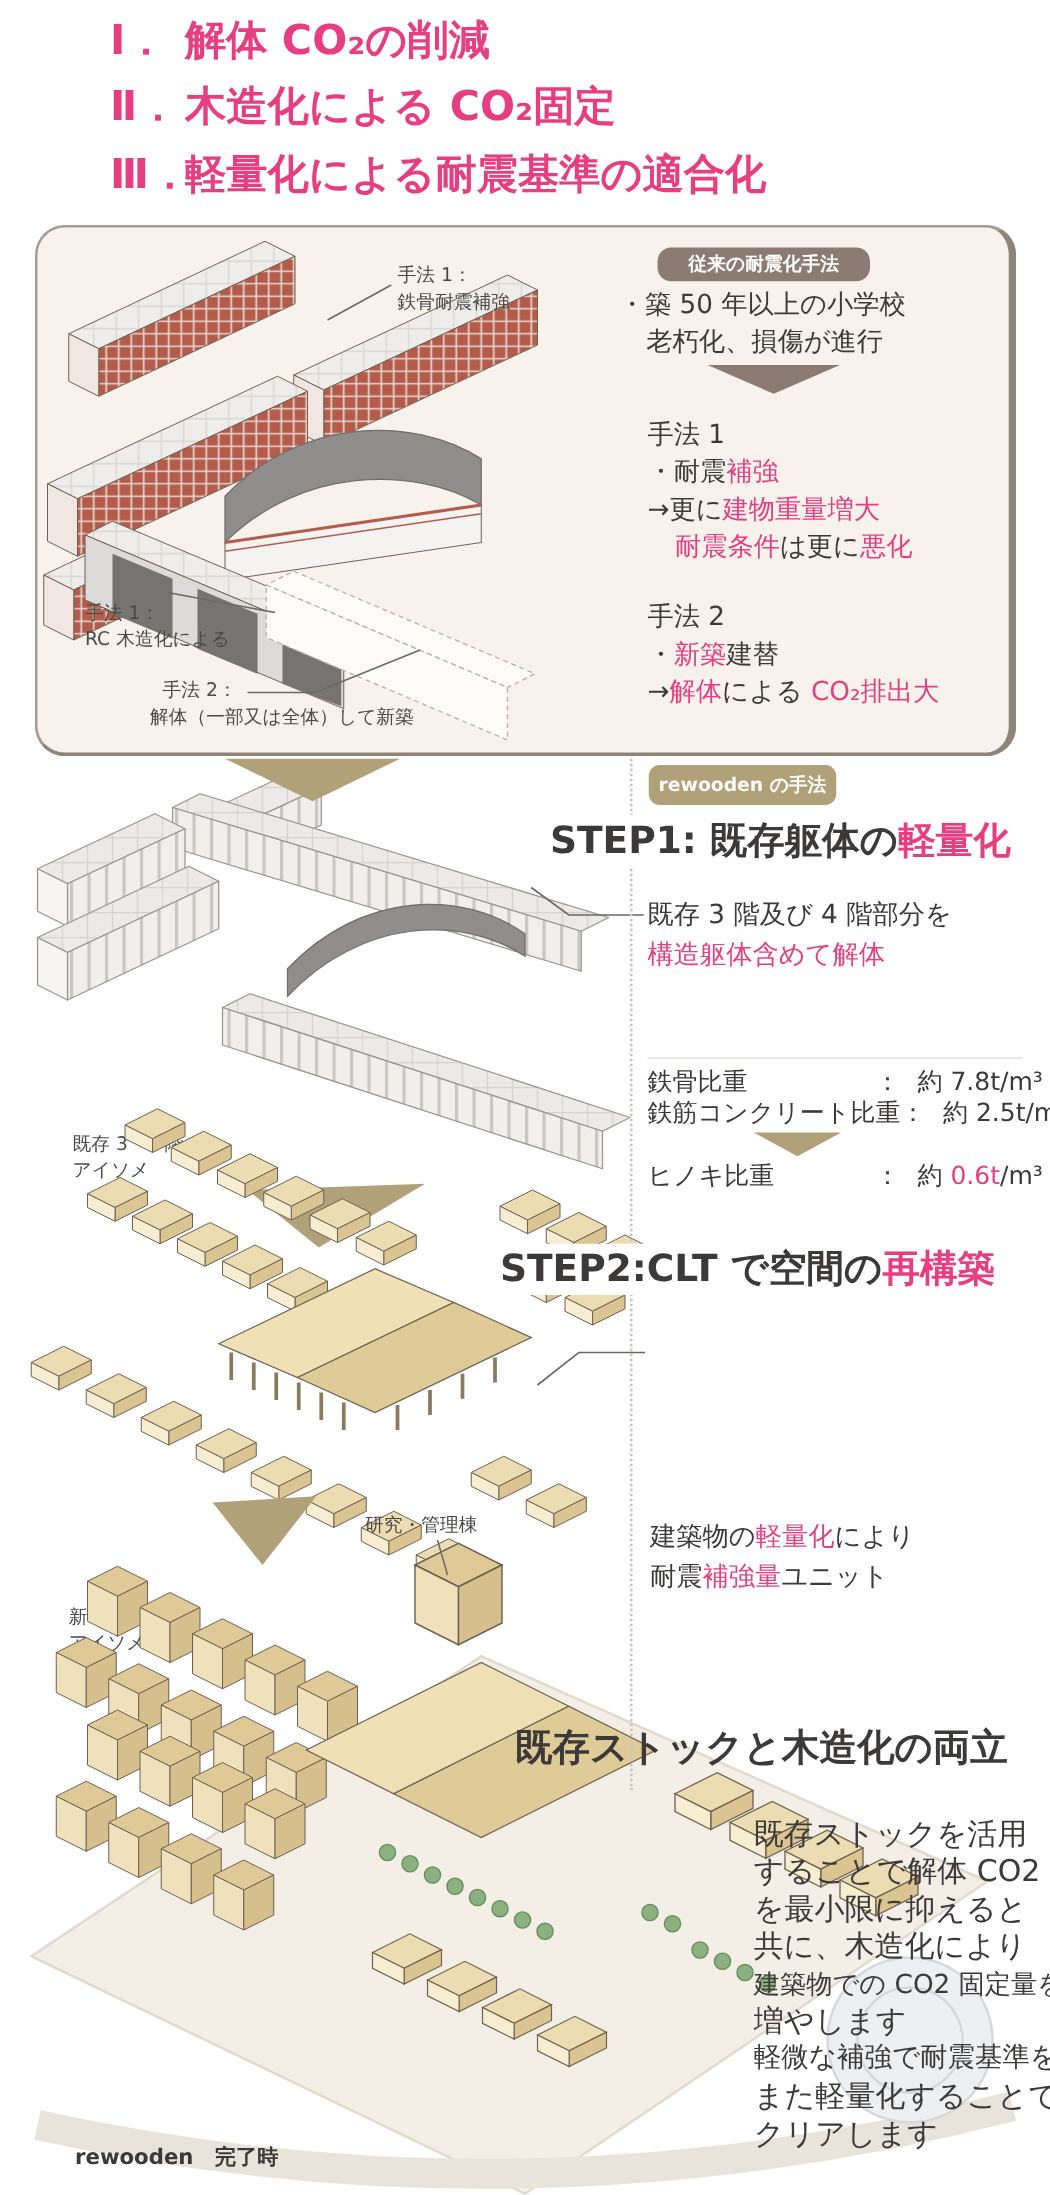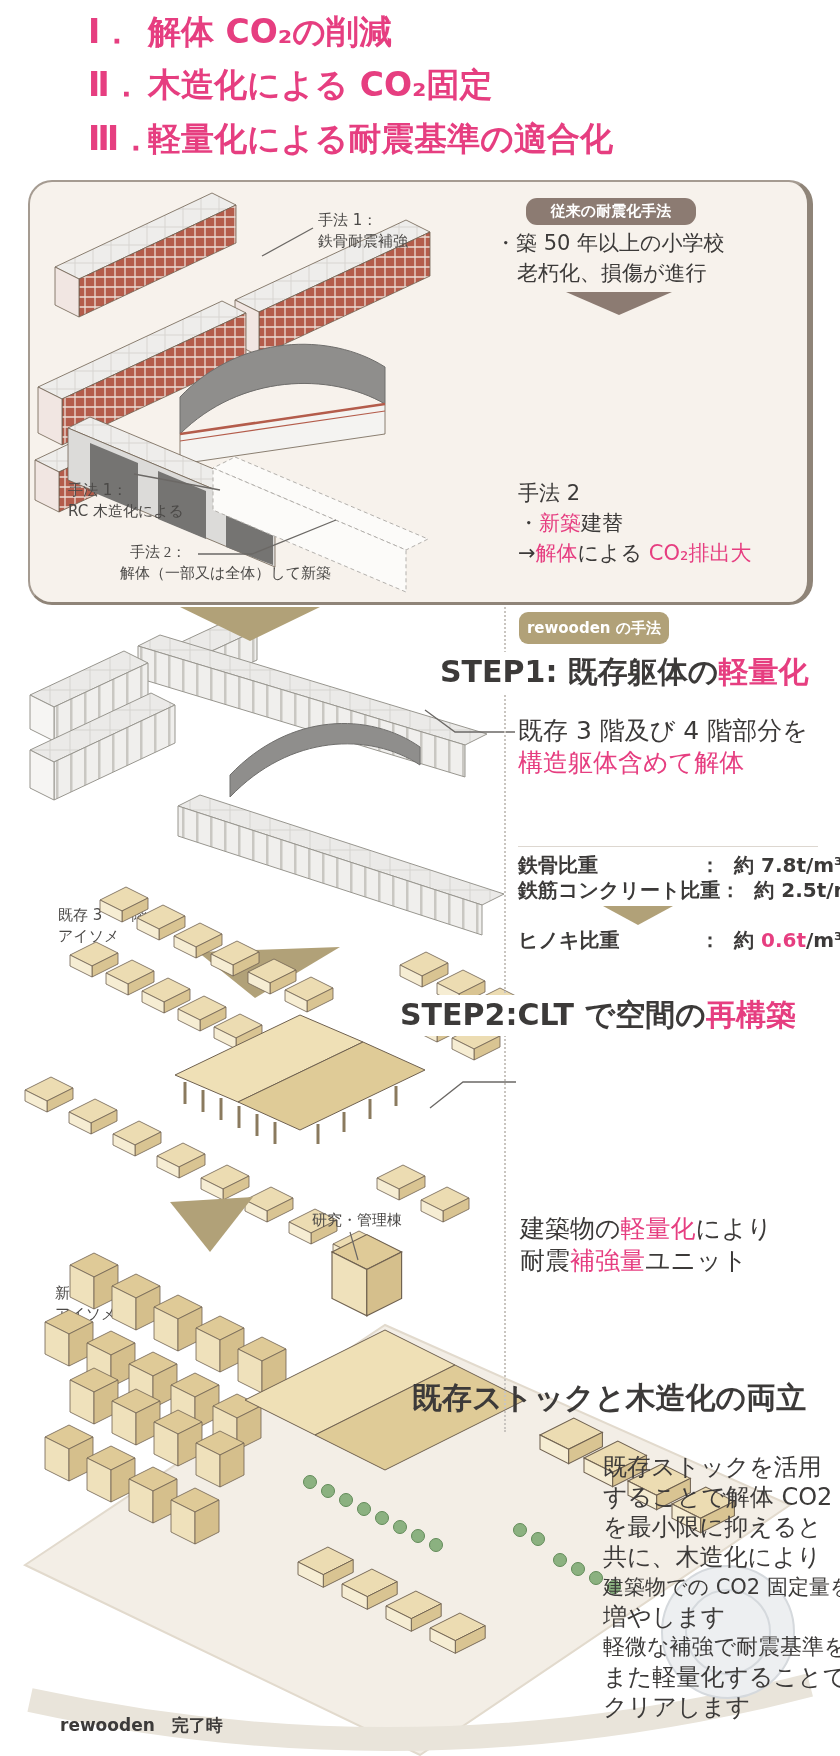--- a/index.html
+++ b/index.html
@@ -16,25 +16,25 @@
   .panel{left:28px;top:180px;width:785px;height:425px;background:var(--panelbg);
          border:2px solid #a59b91;border-right:6px solid var(--panelborder);
          border-bottom:3px solid var(--panelborder);border-radius:24px;z-index:2;}
   .badge{color:#fff;font-size:15px;font-weight:700;display:flex;align-items:center;justify-content:center;
          border-radius:9px;white-space:nowrap;z-index:3;}
   .jp{color:var(--dark);white-space:nowrap;}
   .c-pink{color:var(--pink);}
   .body-txt{font-size:21px;line-height:30px;}
   .small-lbl{font-size:15px;line-height:21px;color:var(--gray);}
   .step-heading{font-size:30px;font-weight:800;color:var(--dark);white-space:nowrap;background:#fff;z-index:3;}
-  .annot{font-size:25px;line-height:32px;}
+  .annot{font-size:21px;line-height:32px;}
   .tri-down{width:0;height:0;z-index:3;}
   .vline{border-left:2px dotted #c9c5c0;z-index:1;}
   .density{font-size:20px;line-height:25px;color:var(--dark);border-top:1px solid #ddd7d0;padding-top:6px;z-index:3;}
-  .density .row{display:flex;white-space:nowrap;font-weight:bold;}
+  .density .row{display:flex;white-space:nowrap;}
   .density .lab{flex:0 0 182px;}
   .density .col{flex:0 0 34px;}
   .para{font-size:24px;line-height:30px;color:var(--dark);white-space:nowrap;z-index:3;}
   svg{position:absolute;left:0;top:0;}
   svg .outline{stroke:#6f6150;stroke-width:.8;stroke-linejoin:round;}
   svg .skel{stroke:#98968f;stroke-width:1;stroke-linejoin:round;}
 </style>
 </head>
 <body>
 
@@ -119,32 +119,38 @@
     </svg>
 
     <div class="abs small-lbl" style="left:288px;top:28px;">
       <div>手法 1：</div>
       <div>鉄骨耐震補強</div>
     </div>
     <div class="abs small-lbl" style="left:38px;top:298px;">
       <div>手法 1：</div>
       <div>RC 木造化による</div>
     </div>
-    <div class="abs small-lbl" style="left:100px;top:360px;font-family:Liberation Serif, serif;">
+    <div class="abs small-lbl" style="left:100px;top:360px;">
       <div>手法 2：</div>
       <div style="margin-left:-10px">解体（一部又は全体）して新築</div>
     </div>
 
     <div class="abs badge" style="left:496px;top:16px;width:170px;height:27px;background:var(--brown);border-radius:11px;">従来の耐震化手法</div>
 
     <div class="abs jp body-txt" style="left:465px;top:46px;">・築 50 年以上の小学校</div>
     <div class="abs jp body-txt" style="left:487px;top:76px;">老朽化、損傷が進行</div>
 
     <div class="abs tri-down" style="left:536px;top:110px;border-left:53px solid transparent;border-right:53px solid transparent;border-top:23px solid var(--brown);"></div>
 
+    <div class="abs jp body-txt" style="left:488px;top:150px;">
+      <div>手法 1</div>
+      <div><span>・耐震</span><span class="c-pink">補強</span></div>
+      <div><span>→更に</span><span class="c-pink">建物重量増大</span></div>
+      <div style="padding-left:22px"><span class="c-pink">耐震条件</span><span>は更に</span><span class="c-pink">悪化</span></div>
+    </div>
 
     <div class="abs jp body-txt" style="left:488px;top:296px;">
       <div>手法 2</div>
       <div><span>・</span><span class="c-pink">新築</span><span>建替</span></div>
       <div><span>→</span><span class="c-pink">解体</span><span>による </span><span class="c-pink">CO₂排出大</span></div>
     </div>
   </div>
 
   <div class="abs tri-down" style="left:180px;top:607px;border-left:70px solid transparent;border-right:70px solid transparent;border-top:34px solid var(--tan);"></div>
   <div class="abs badge" style="left:475px;top:612px;width:150px;height:32px;background:var(--tan);z-index:3;margin-left:44px;">rewooden の手法</div>
@@ -360,21 +366,21 @@
         <use href="#tree" x="614" y="357"></use>
       <use href="#tree" x="520" y="300"></use>
         <use href="#tree" x="538" y="309"></use>
     </g>
     <g>
       <circle cx="728" cy="402" r="66" fill="#edeff1" stroke="#d5d9dd" stroke-width="2"></circle>
       <circle cx="728" cy="402" r="42" fill="none" stroke="#d5d9dd" stroke-width="2"></circle>
     </g>
   </svg>
 
-  <div class="abs small-lbl" style="left:292px;top:1210px;z-index:3;margin-left:20px;">研究・管理棟</div>
+  <div class="abs small-lbl" style="left:292px;top:1210px;z-index:3;">研究・管理棟</div>
 
   <div class="abs step-heading" style="left:412px;top:1378px;background:transparent;">既存ストックと木造化の両立</div>
 
   <div class="abs para" style="left:570px;top:1452px;margin-left:33px;">
     <div>既存ストックを活用</div>
     <div>することで解体 CO2</div>
     <div>を最小限に抑えると</div>
     <div>共に、木造化により</div>
     <div style="font-size:21px;">建築物での CO2 固定量を</div>
     <div>増やします</div>

